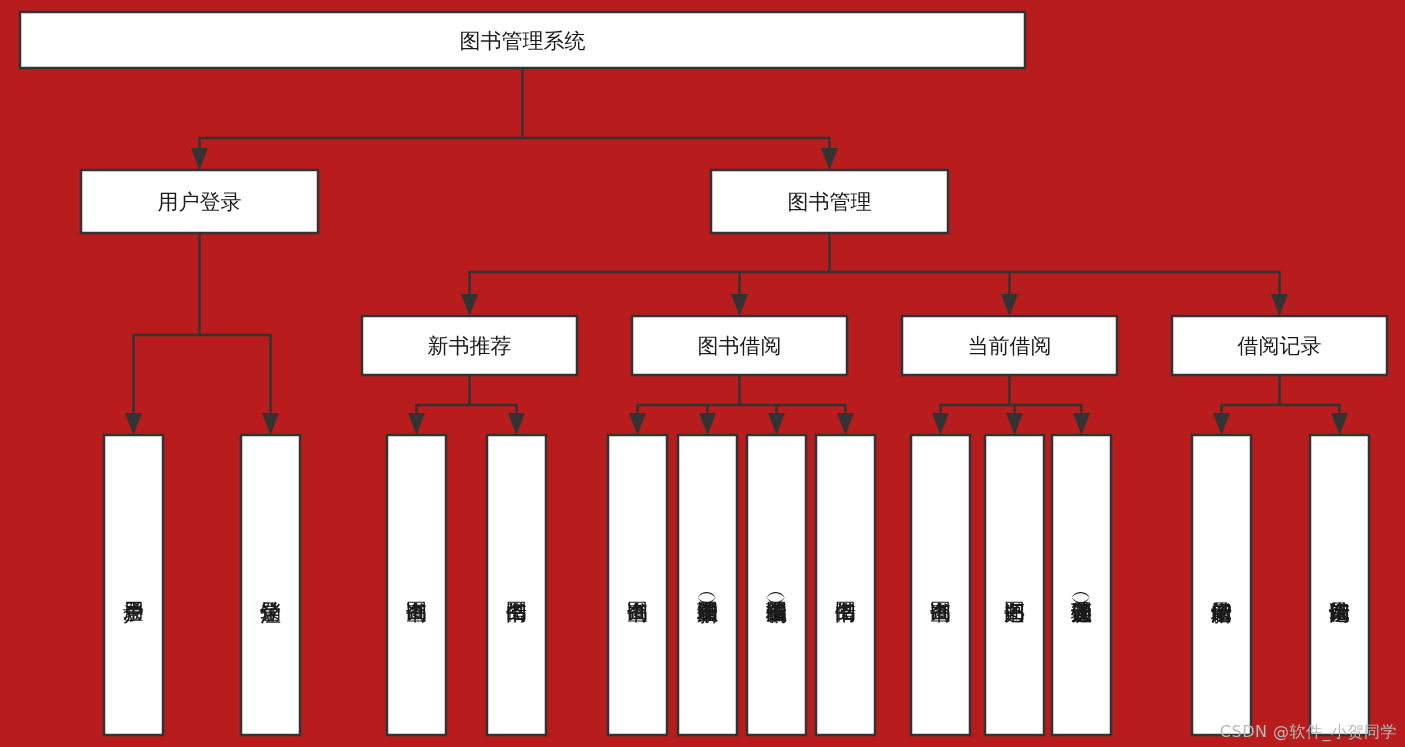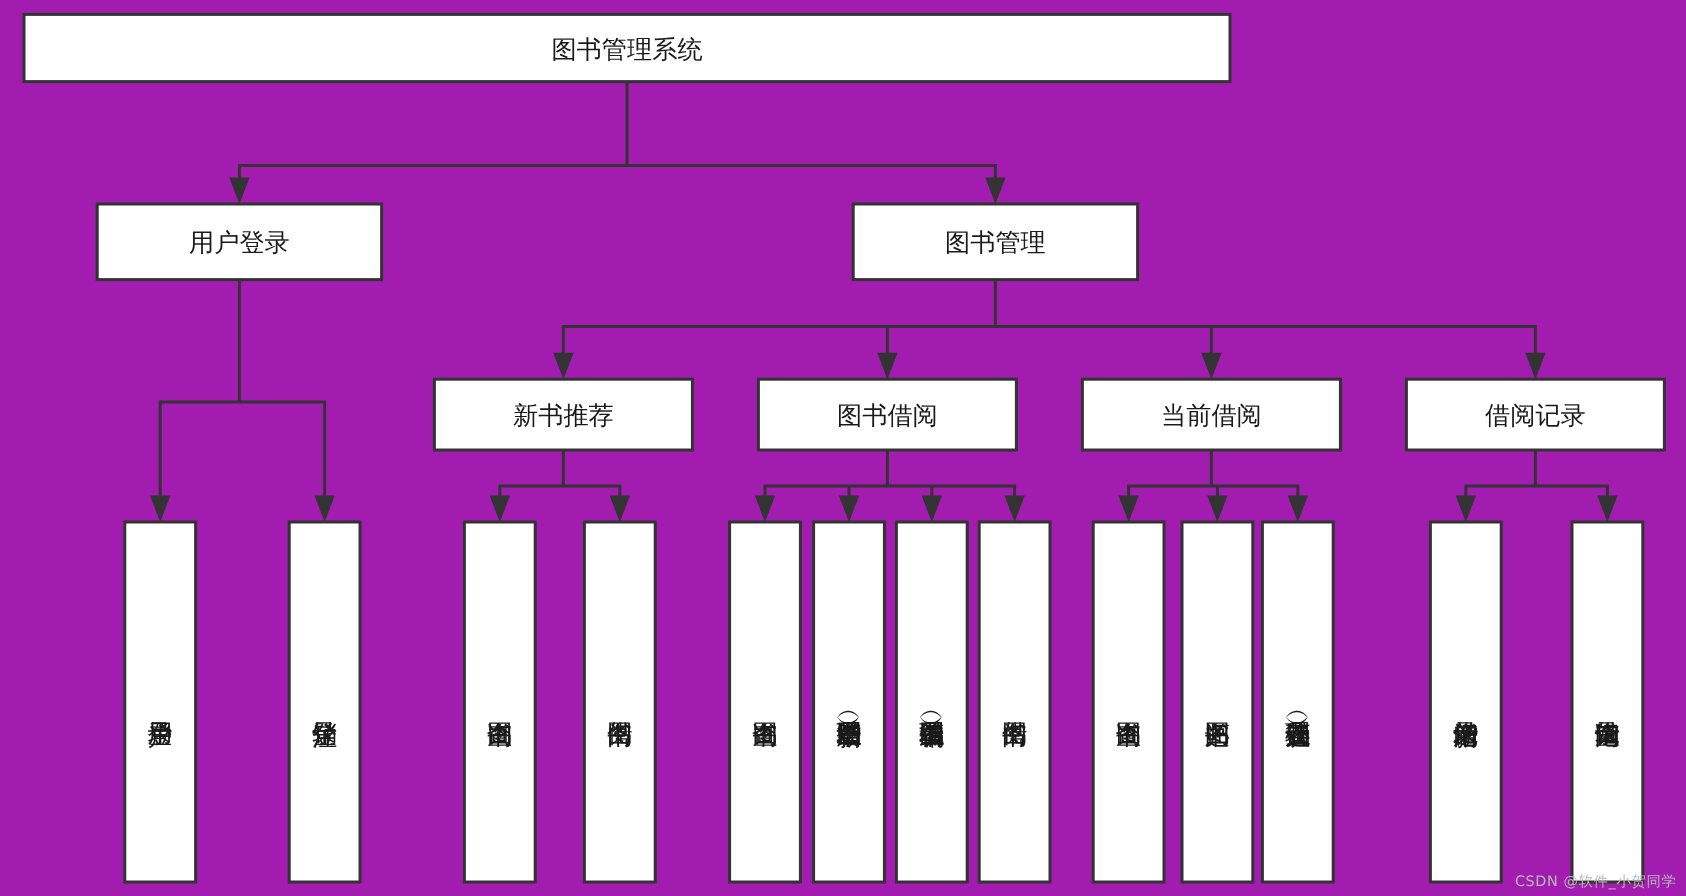--- a/index.html
+++ b/index.html
@@ -10,21 +10,21 @@
   body {
     width: 1405px;
     height: 747px;
     overflow: hidden;
     font-family: "DejaVu Sans", "Liberation Sans", sans-serif;
   }
   #diagram-root {
     position: relative;
     width: 1405px;
     height: 747px;
-    background: #a21caf;
+    background: #b91c1c;
   }
   svg#diagram-svg {
     position: absolute;
     left: 0;
     top: 0;
     width: 1405px;
     height: 747px;
   }
   .node-box {
     fill: #ffffff;
@@ -55,21 +55,21 @@
     text-anchor: middle;
     dominant-baseline: central;
     writing-mode: vertical-rl;
     glyph-orientation-vertical: 0;
   }
   .watermark-text {
     position: absolute;
     right: 8px;
     bottom: 4px;
     font-family: "DejaVu Sans", "Liberation Sans", sans-serif;
-    font-size: 12px;
+    font-size: 16px;
     color: #b8b8b8;
     white-space: nowrap;
     letter-spacing: 0.5px;
     pointer-events: none;
   }
 </style>
 </head>
 <body>
 
 <div id="diagram-root">

